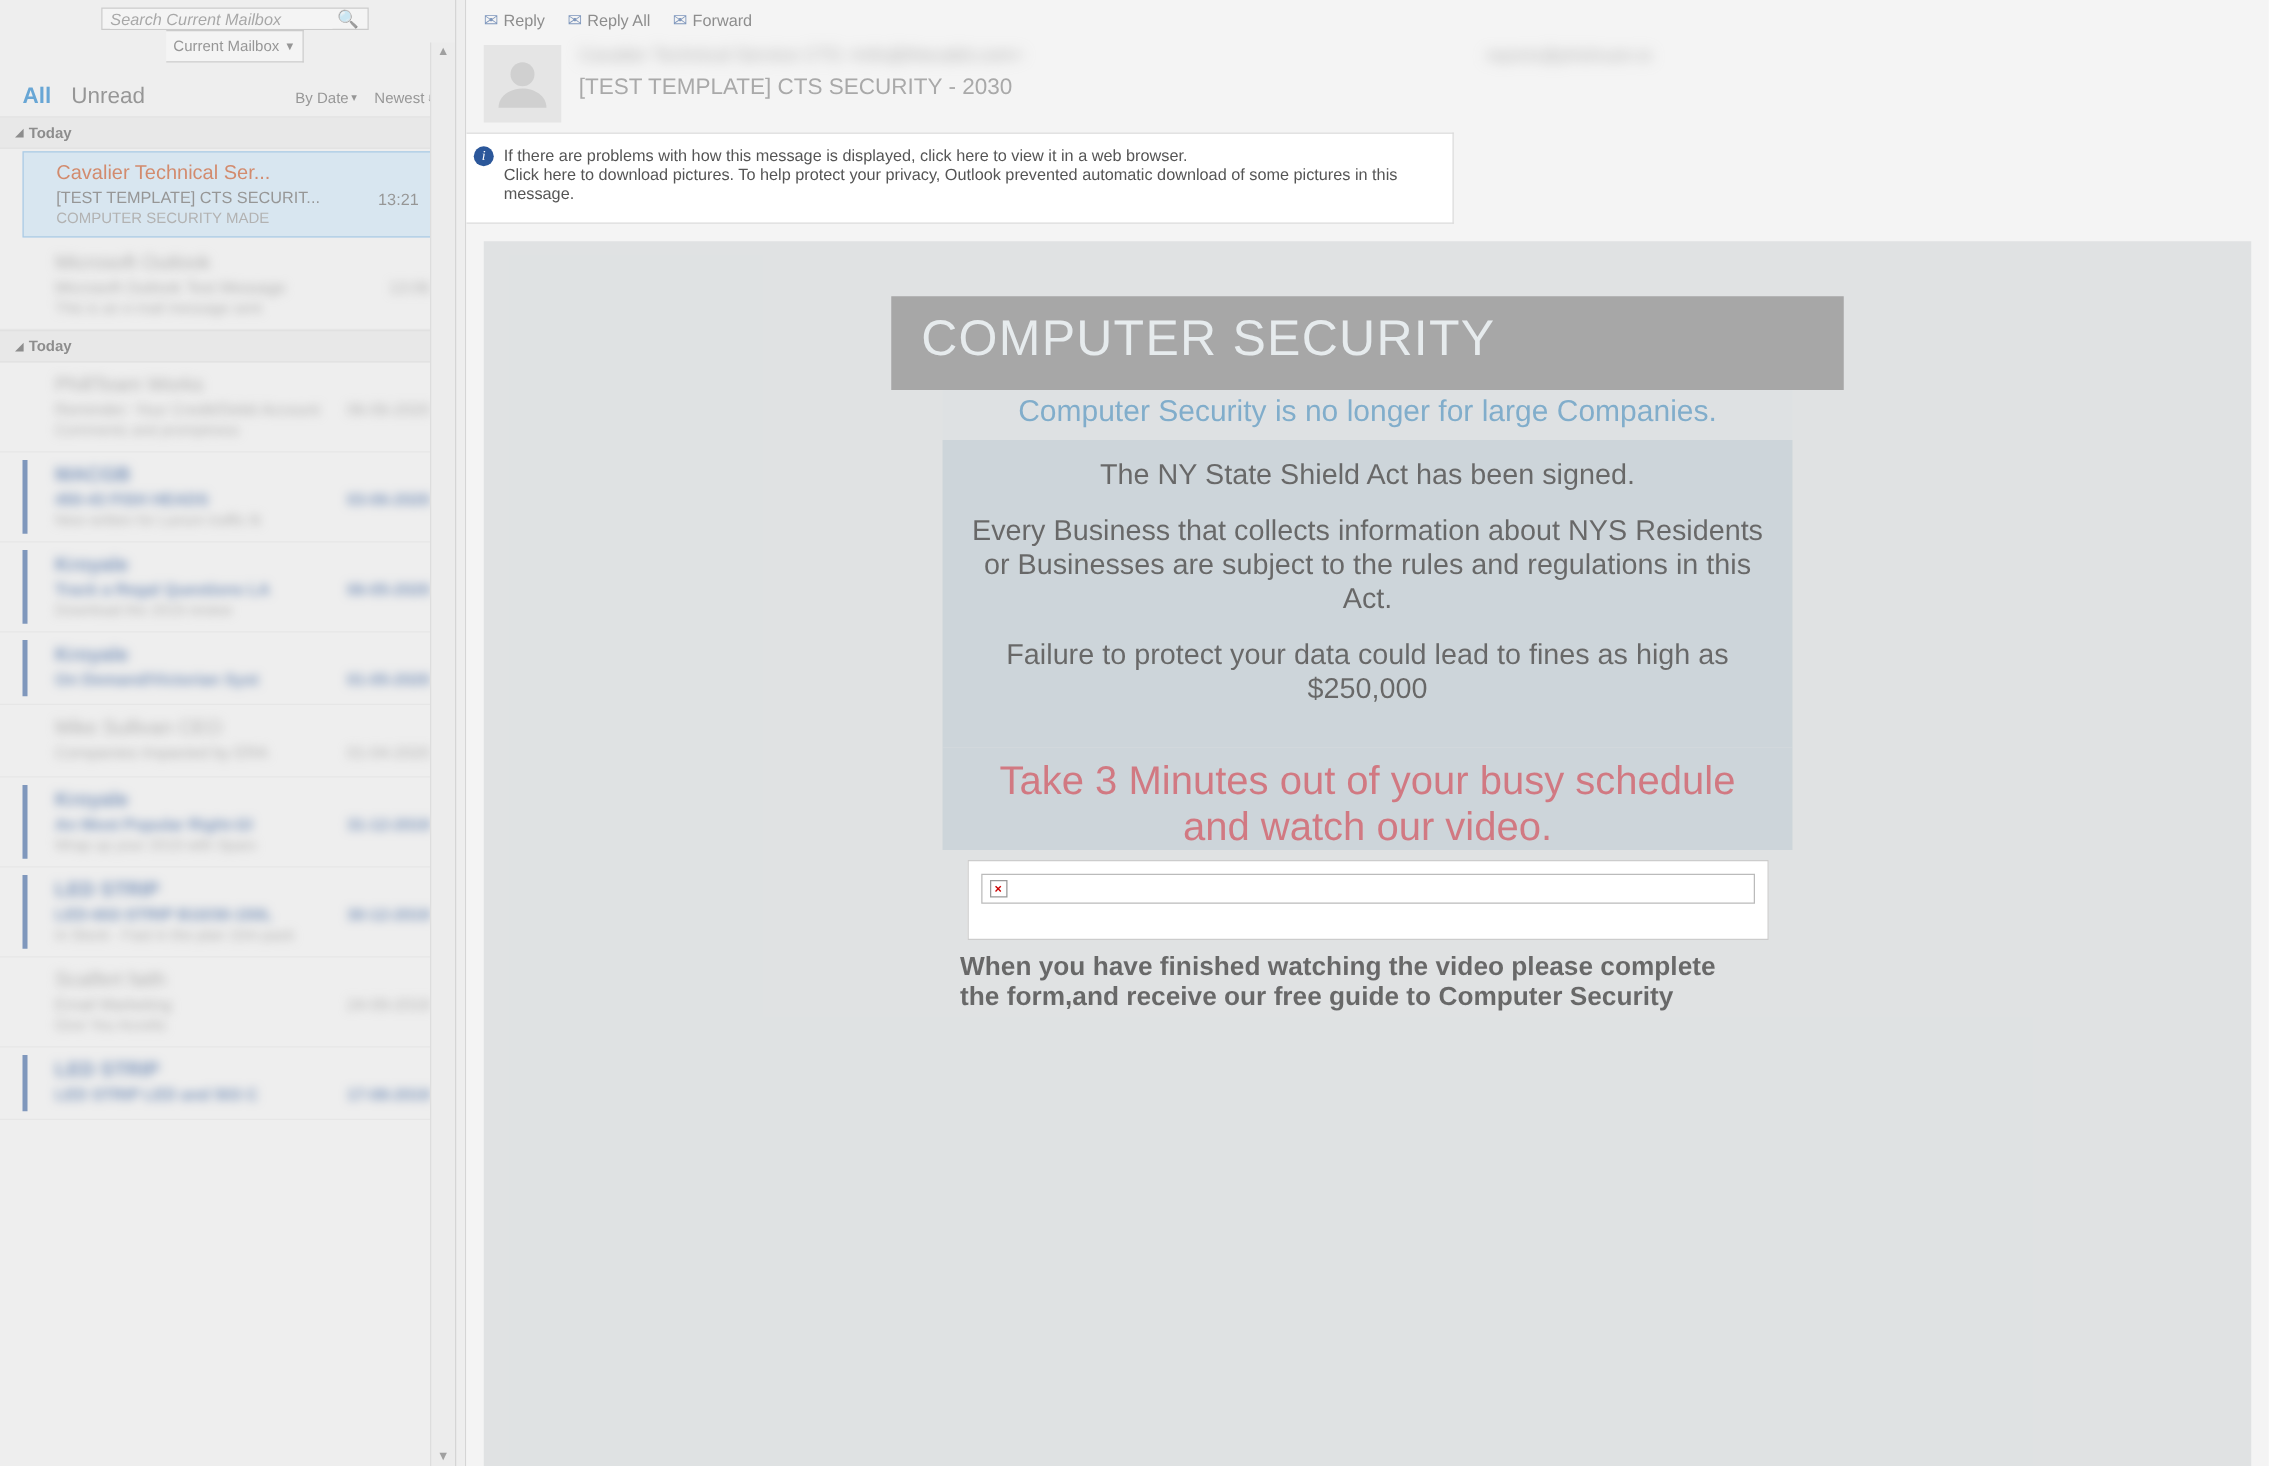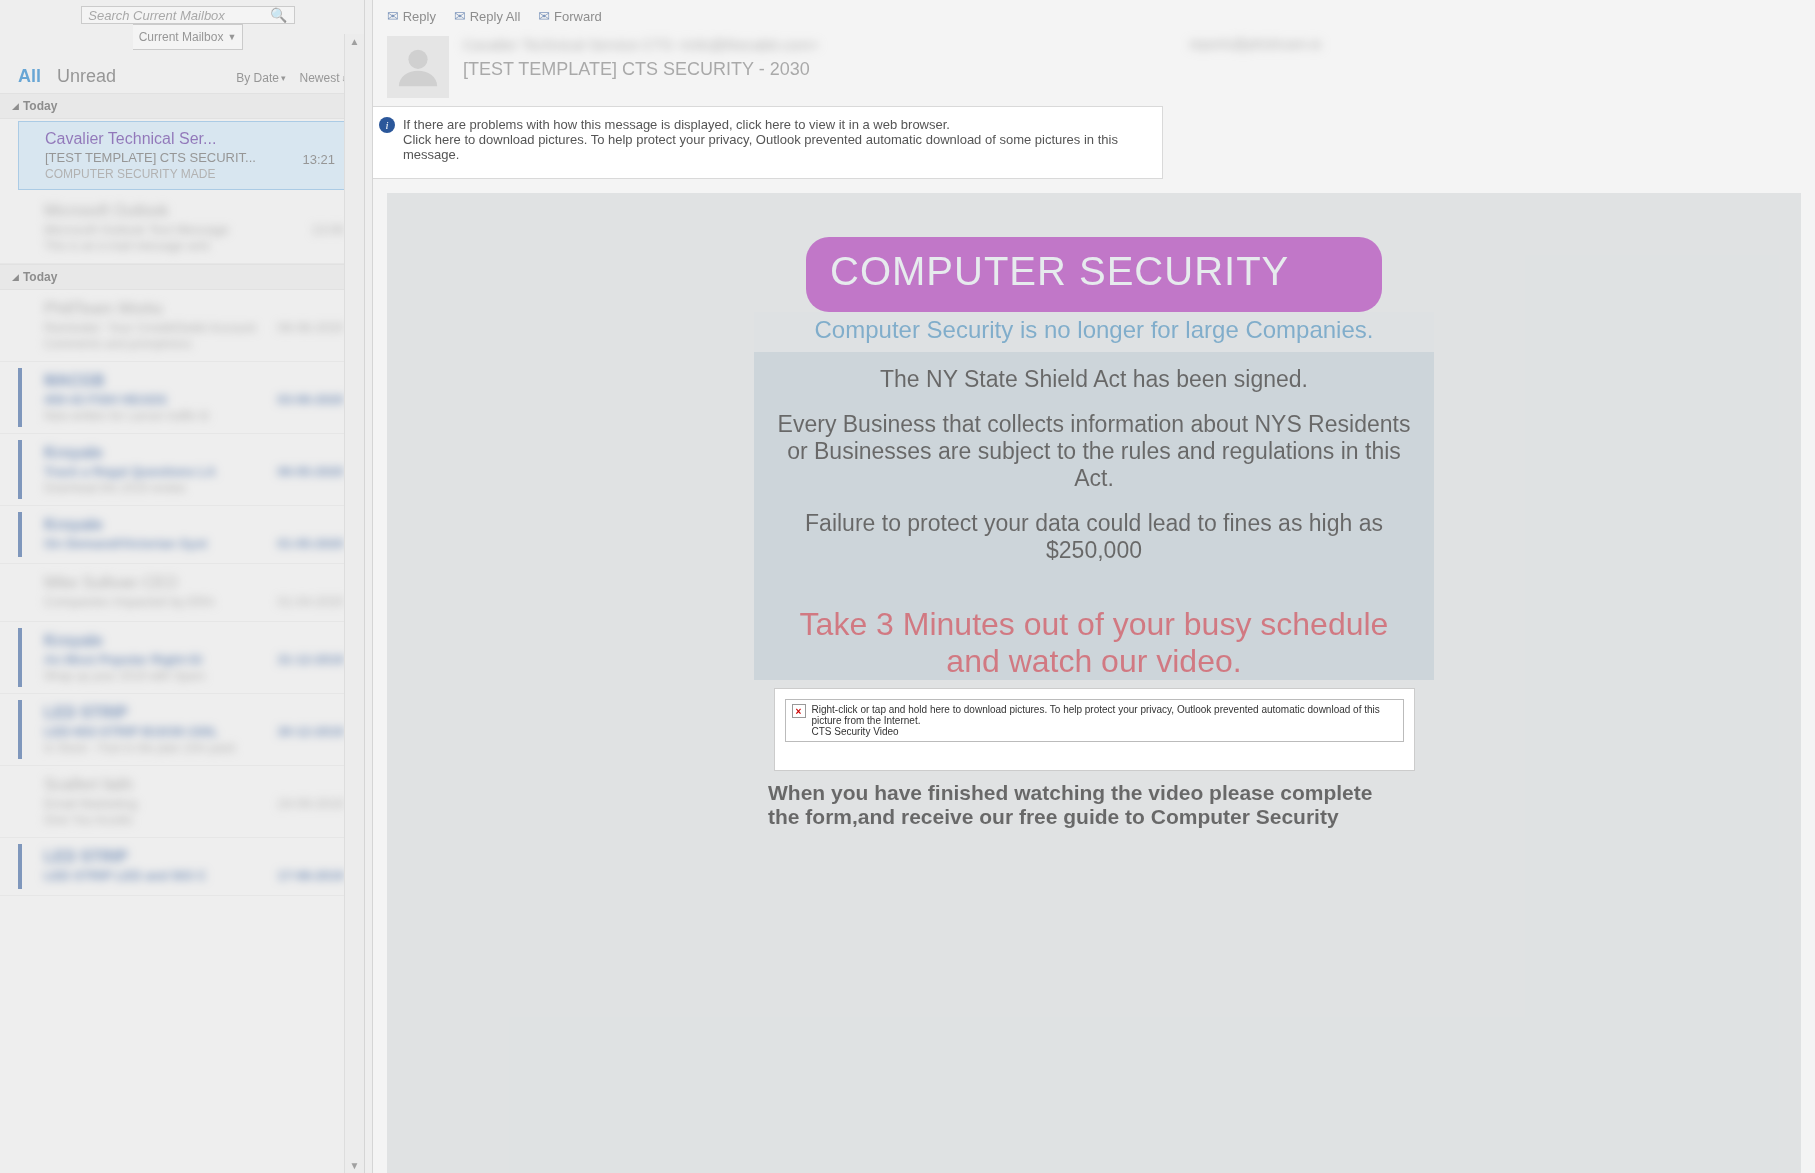--- a/index.html
+++ b/index.html
@@ -97,21 +97,21 @@
   padding: 10px 14px 10px 44px;
   border-bottom: 1px solid #e6e6e6;
   position: relative;
 }
 .msg.selected {
   background: #cde6f7;
   border: 1px solid #7bb4e3;
   margin: 2px 8px 2px 18px;
   padding: 8px 14px 8px 26px;
 }
-.msg .sender { font-size: 16px; color: #4c1d95; }
+.msg .sender { font-size: 16px; color: #c2410c; }
 .msg .subject { font-size: 13px; color: #555; margin-top: 2px; }
 .msg .preview { font-size: 12px; color: #888; margin-top: 2px; }
 .msg .time { position: absolute; right: 20px; top: 30px; font-size: 13px; color: #555; }
 .msg.blurred .sender,
 .msg.blurred .subject,
 .msg.blurred .preview,
 .msg.blurred .time { filter: blur(4px); color: #888; }
 .msg.unread-bar::before {
   content: "";
   position: absolute;
@@ -193,26 +193,25 @@
   flex:1;
   overflow:hidden;
   padding: 14px 14px 0 14px;
 }
 .email-body {
   background:#dadee1;
   padding: 44px 0 0 0;
   height: 100%;
 }
 .hero {
-  background:#a21caf;
+  background:#737373;
   color:#fff;
   padding: 12px 24px 18px 24px;
-  width: 576px;
+  width: 762px;
   margin: 0 auto;
-  border-radius: 23px;
 }
 .hero h1 { font-size: 40px; font-weight: 400; letter-spacing:1px; color:#e6eef3; }
 .hero h2 { font-size: 40px; font-weight: 400; text-align:right; color:#e6eef3; margin-top:28px;}
 .subhead {
   width:680px; margin:0 auto;
   background:#d7dde1;
   color:#2e7fb4;
   font-size:24px;
   text-align:center;
   padding:4px 0 8px 0;
@@ -435,23 +434,19 @@
         <div class="subhead">Computer Security is no longer for large Companies.</div>
         <div class="content">
           <p>The NY State Shield Act has been signed.</p>
           <p>Every Business that collects information about NYS Residents or Businesses   are subject to the rules and regulations in this Act.</p>
           <p>Failure to protect your data could lead to fines as high as  $250,000</p>
         </div>
         <div class="cta">Take 3 Minutes out of your busy schedule and watch our video.</div>
         <div class="img-block">
           <div class="img-placeholder">
             <span class="broken-img">×</span>
-            <span>
-              <span>Right-click or tap and hold here to download pictures. To help protect your privacy, Outlook prevented automatic download of this picture from the Internet.</span><br>
-              <span>CTS Security Video</span>
-            </span>
           </div>
         </div>
         <div class="after-img">When you have finished watching the video please complete the form,and receive our free guide to Computer Security</div>
       </div>
     </div>
   </div>
 </div>
 
 </body></html>

